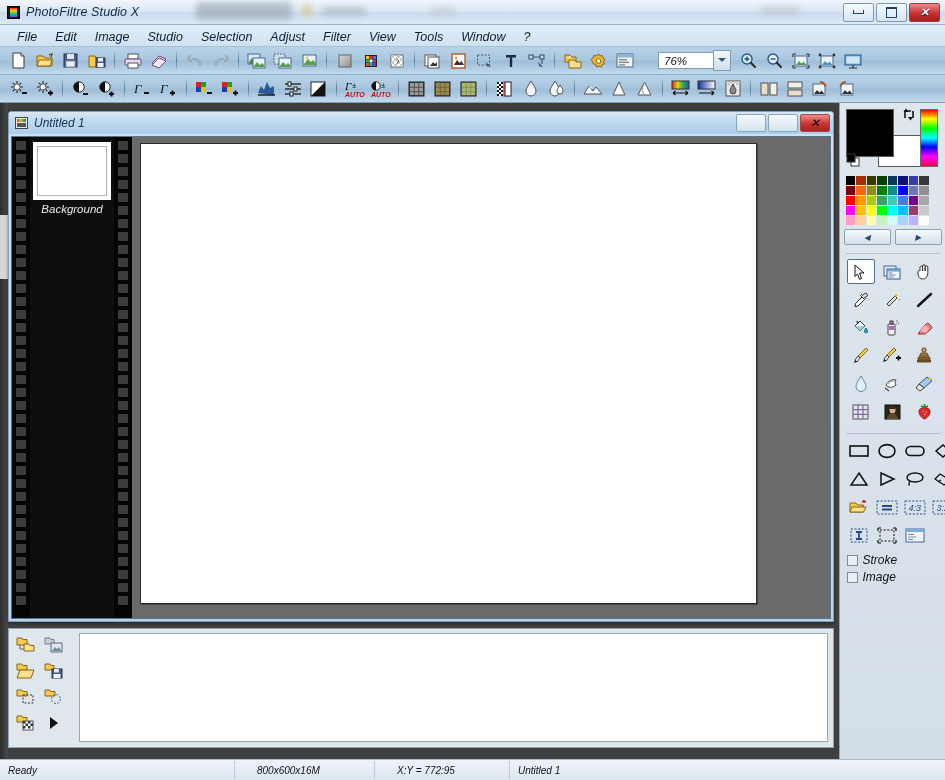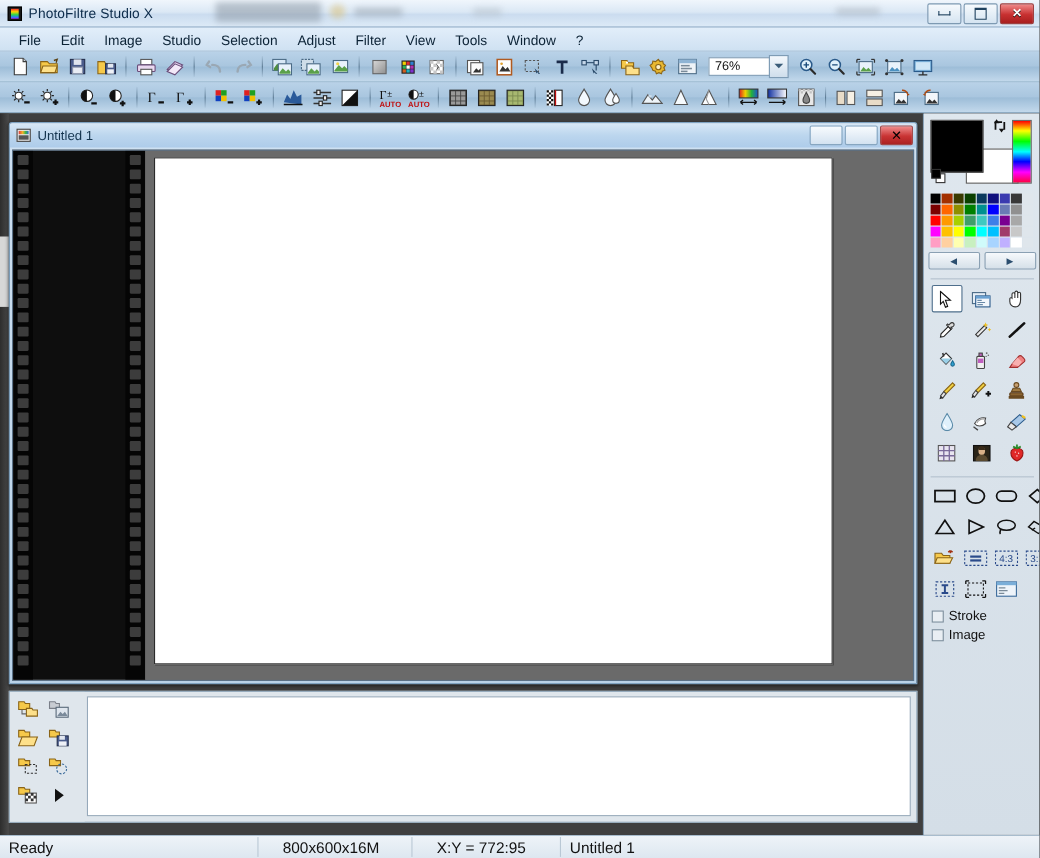--- a/index.html
+++ b/index.html
@@ -4,21 +4,21 @@
 <style>
   html,body{margin:0;padding:0;}
   body{
     width:945px;height:780px;overflow:hidden;
     font-family:"Liberation Sans", sans-serif;
     font-size:12px;
     background:#3c3c3c;
     -webkit-font-smoothing:antialiased;
   }
   .app{position:relative;width:945px;height:780px;display:flex;flex-direction:column;
-       background:linear-gradient(180deg,#cfe0f0 0%,#bcd4ea 100%);}
+       background:linear-gradient(180deg,#cfe0f0 0%,#bcd4ea 100%);font-style:italic;}
 
   
   .titlebar{height:24px;flex:0 0 24px;position:relative;
     background:linear-gradient(180deg,#f0f6fc 0%,#dbe8f5 45%,#cbdcef 55%,#dceaf7 100%);
     border-bottom:1px solid #9ab4cc;display:flex;align-items:center;}
   .tb-icon{width:13px;height:13px;margin-left:7px;margin-right:6px;position:relative;
     background:#1a1a1a;border:1px solid #000;box-sizing:border-box;}
   .tb-icon i{position:absolute;left:2px;top:1px;width:7px;height:9px;display:block;
     background:linear-gradient(180deg,#ff2b2b,#ffd400 30%,#2bd44a 60%,#2b7bff 85%,#b02bff);}
   .tb-title{font-size:12.5px;color:#0c2b4a;letter-spacing:.1px;}
@@ -44,21 +44,21 @@
 
   
   .toolbar{height:27px;flex:0 0 27px;display:flex;align-items:center;padding-left:6px;
     background:linear-gradient(180deg,#b9d2e8 0%,#a9c6df 48%,#9dbdd8 52%,#c3d9ec 100%);
     border-bottom:1px solid #8fb0c9;gap:1px;}
   .toolbar.second{border-bottom:1px solid #7f9fb8;}
   .tbtn{width:23px;height:23px;display:flex;align-items:center;justify-content:center;
     border:1px solid transparent;border-radius:2px;position:relative;}
   .tsep{width:1px;height:19px;margin:0 4px;background:linear-gradient(180deg,rgba(90,120,145,.1),rgba(70,100,125,.75),rgba(90,120,145,.1));}
   .tbtn svg{display:block;}
-  .zoombox{display:flex;align-items:center;margin-left:6px;margin-right:4px;}
+  .zoombox{display:flex;align-items:center;margin-left:20px;margin-right:4px;}
   .zoom-input{width:56px;height:17px;border:1px solid #7f9cb5;background:#fff;font-size:11.5px;
     color:#111;display:flex;align-items:center;padding-left:5px;box-sizing:border-box;}
   .zoom-drop{width:16px;height:19px;margin-left:-1px;border:1px solid #7f9cb5;
     background:linear-gradient(180deg,#f4f8fc,#cfdeec);display:flex;align-items:center;justify-content:center;}
   .zoom-drop::after{content:"";border:4px solid transparent;border-top-color:#3a5c78;margin-top:3px;}
 
   
   .workspace{flex:1;position:relative;background:#3f3f3f;overflow:hidden;}
   .ws-left{position:absolute;left:0;top:0;bottom:0;right:105px;background:#3f3f3f;}
   .ws-edge{position:absolute;left:0;top:0;width:8px;bottom:0;
@@ -130,21 +130,21 @@
   .tool.sel{border:1px solid #4f6f8c;background:#fff;}
   .shapegrid{width:92px;display:grid;grid-template-columns:repeat(4,1fr);gap:4px;margin-bottom:6px;}
   .shp{height:22px;display:flex;align-items:center;justify-content:center;border:1px solid transparent;border-radius:2px;}
   .chk-row{width:92px;display:flex;align-items:center;gap:5px;margin-bottom:3px;}
   .chk{width:11px;height:11px;border:1px solid #7b8d9c;background:#e9eef3;box-sizing:border-box;}
   .chk-lbl{font-size:12px;color:#111;}
   .rb-sep{width:94px;height:1px;background:#b3c1cd;margin:3px 0 5px;}
 
   
   .statusbar{height:20px;flex:0 0 20px;display:flex;align-items:center;
-    background:linear-gradient(180deg,#eef3f8,#dde7f0);border-top:1px solid #a8bccd;font-size:14px;color:#111;justify-content:space-between;}
+    background:linear-gradient(180deg,#eef3f8,#dde7f0);border-top:1px solid #a8bccd;font-size:10px;color:#111;justify-content:space-between;}
   .sb-cell{height:18px;display:flex;align-items:center;padding-left:8px;
     border-right:1px solid #b9c8d5;box-sizing:border-box;}
   .sb1{width:235px;} .sb2{width:140px;padding-left:22px;}
   .sb3{width:135px;padding-left:22px;} .sb4{flex:1;border-right:none;}
 </style>
 </head>
 <body>
 
 <div class="app">
 
@@ -745,20 +745,26 @@
                   <div class="hole"></div>
                 <div class="hole"></div>
                   <div class="hole"></div>
                   <div class="hole"></div>
                   <div class="hole"></div>
                 <div class="hole"></div>
                   <div class="hole"></div>
                   <div class="hole"></div>
                   <div class="hole"></div>
               </div>
+            </div>
+            <div class="layer-item">
+              <div class="layer-thumb">
+                  <i style="background: rgb(255, 255, 255);"></i>
+                </div>
+              <div class="layer-label">Background</div>
             </div>
           </div>
 
           <div class="canvas-wrap">
             <div class="canvas"></div>
           </div>
         </div>
       </div>
 
       <div class="browser">

